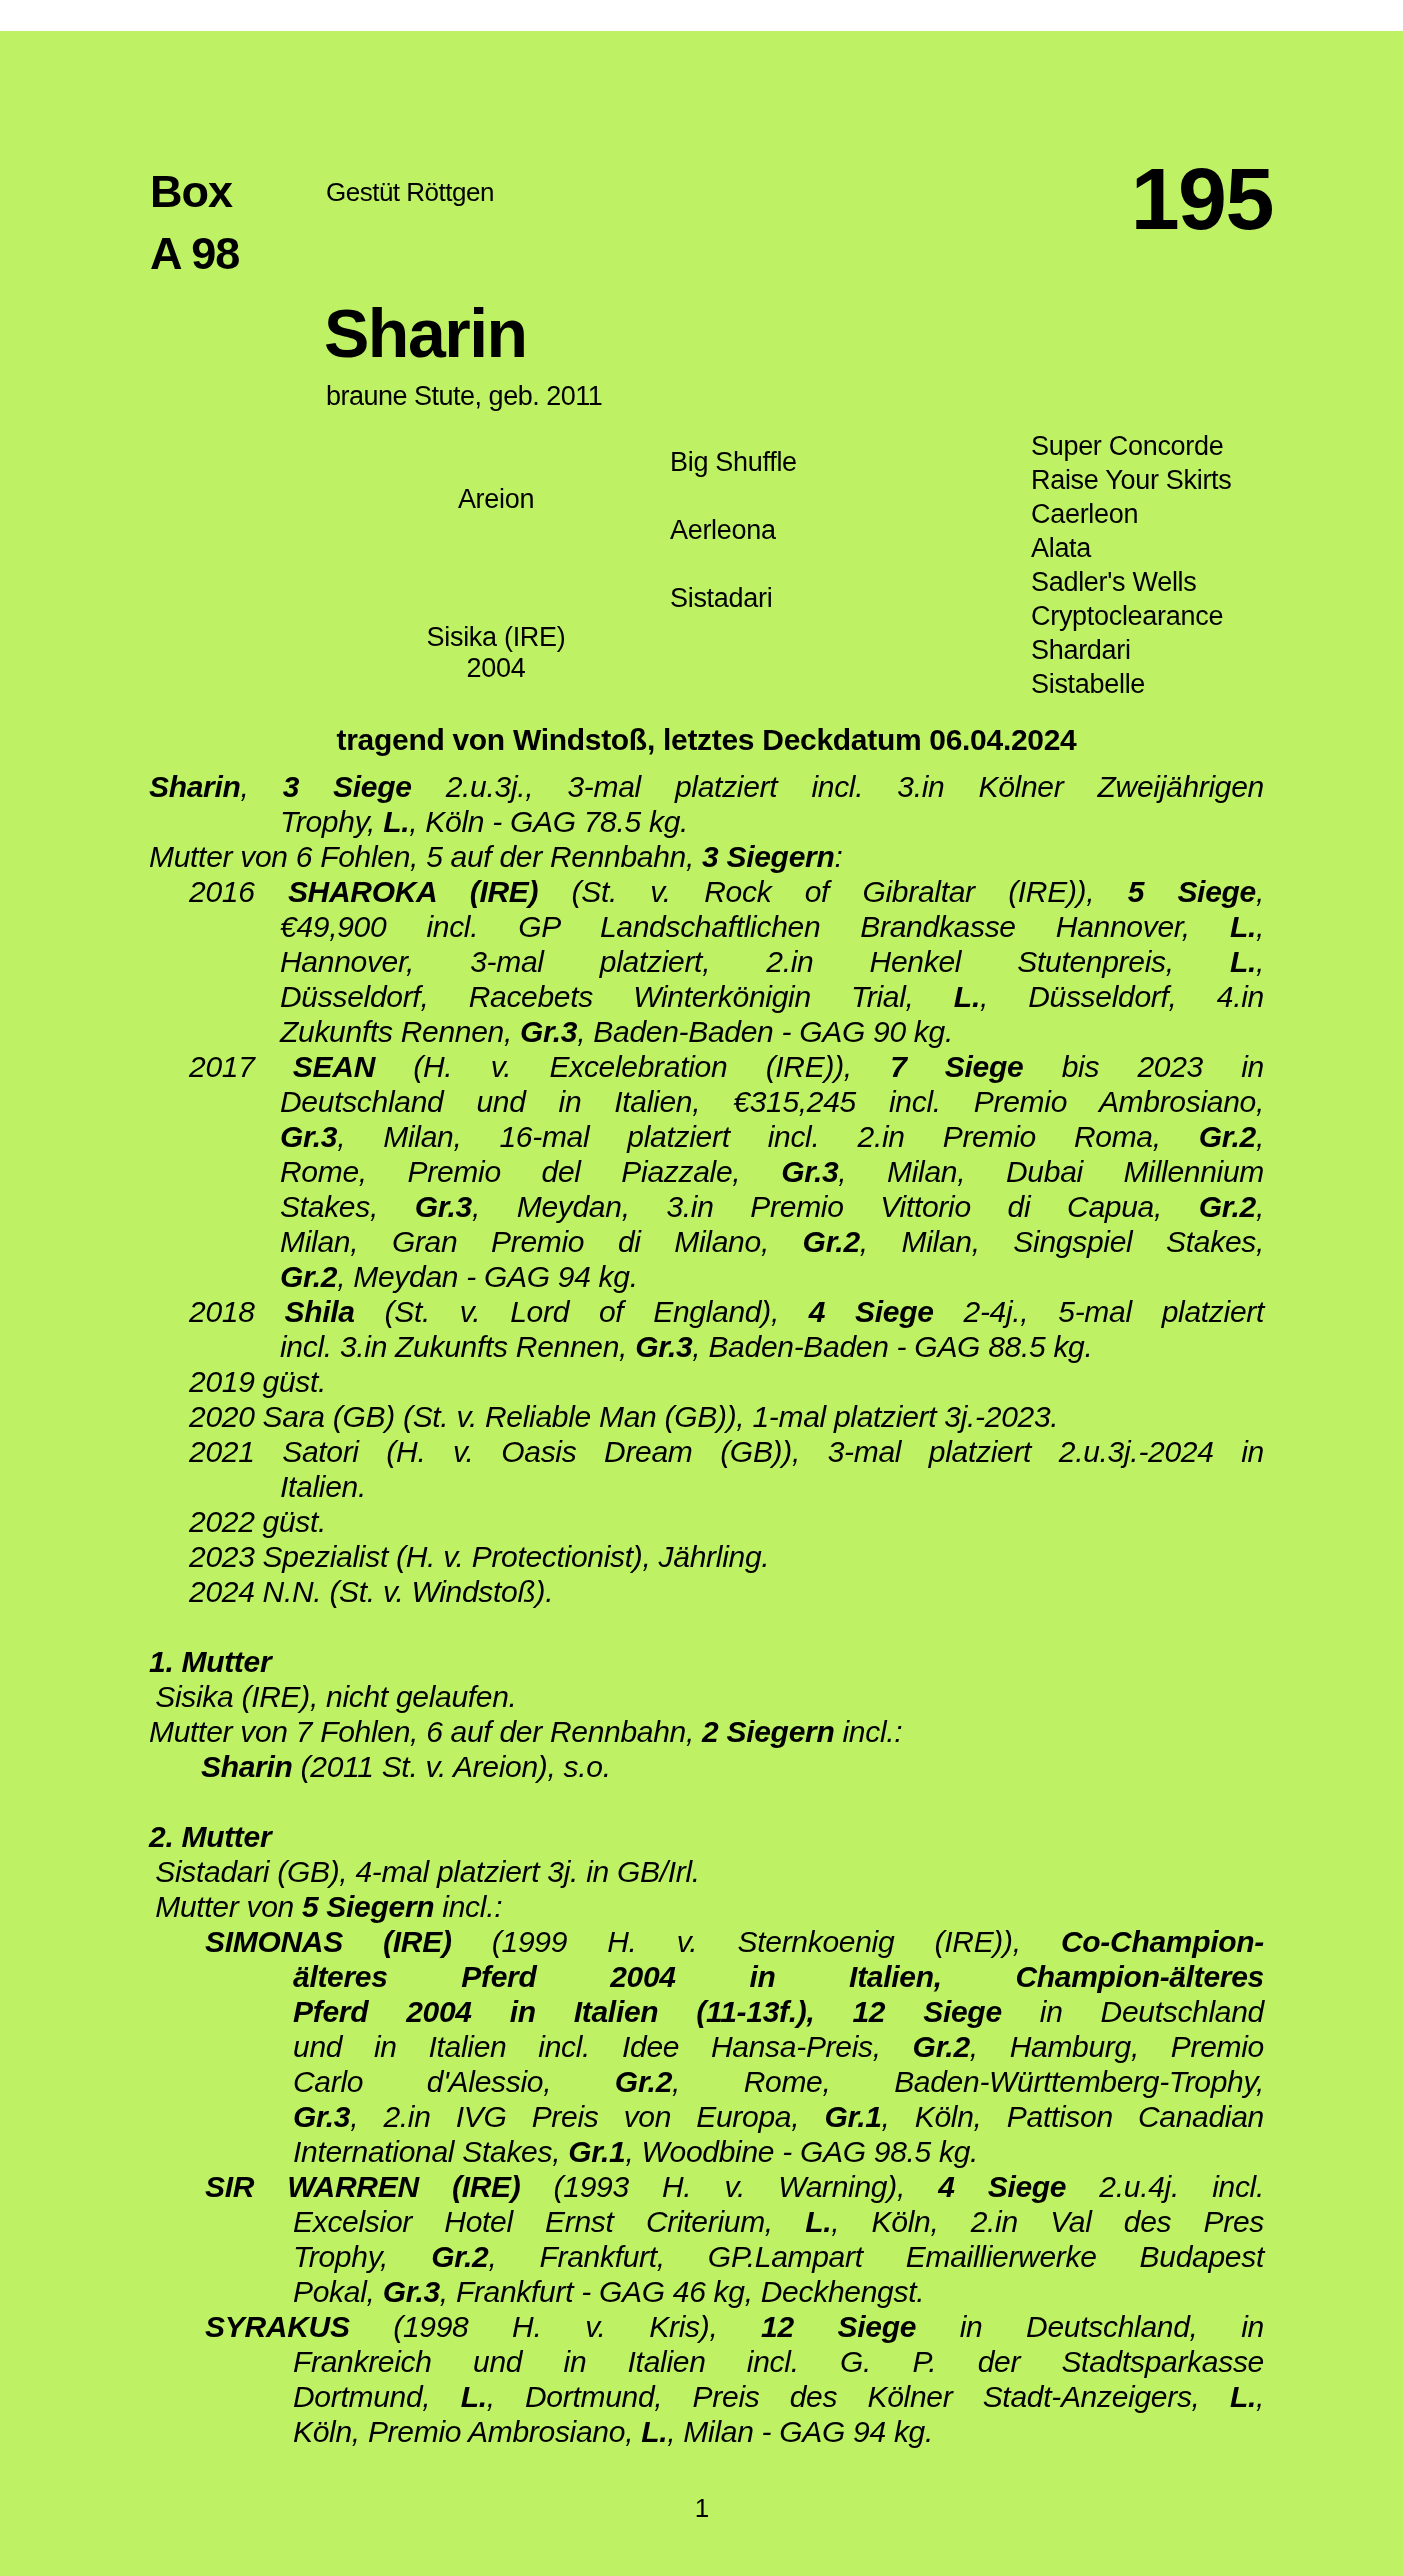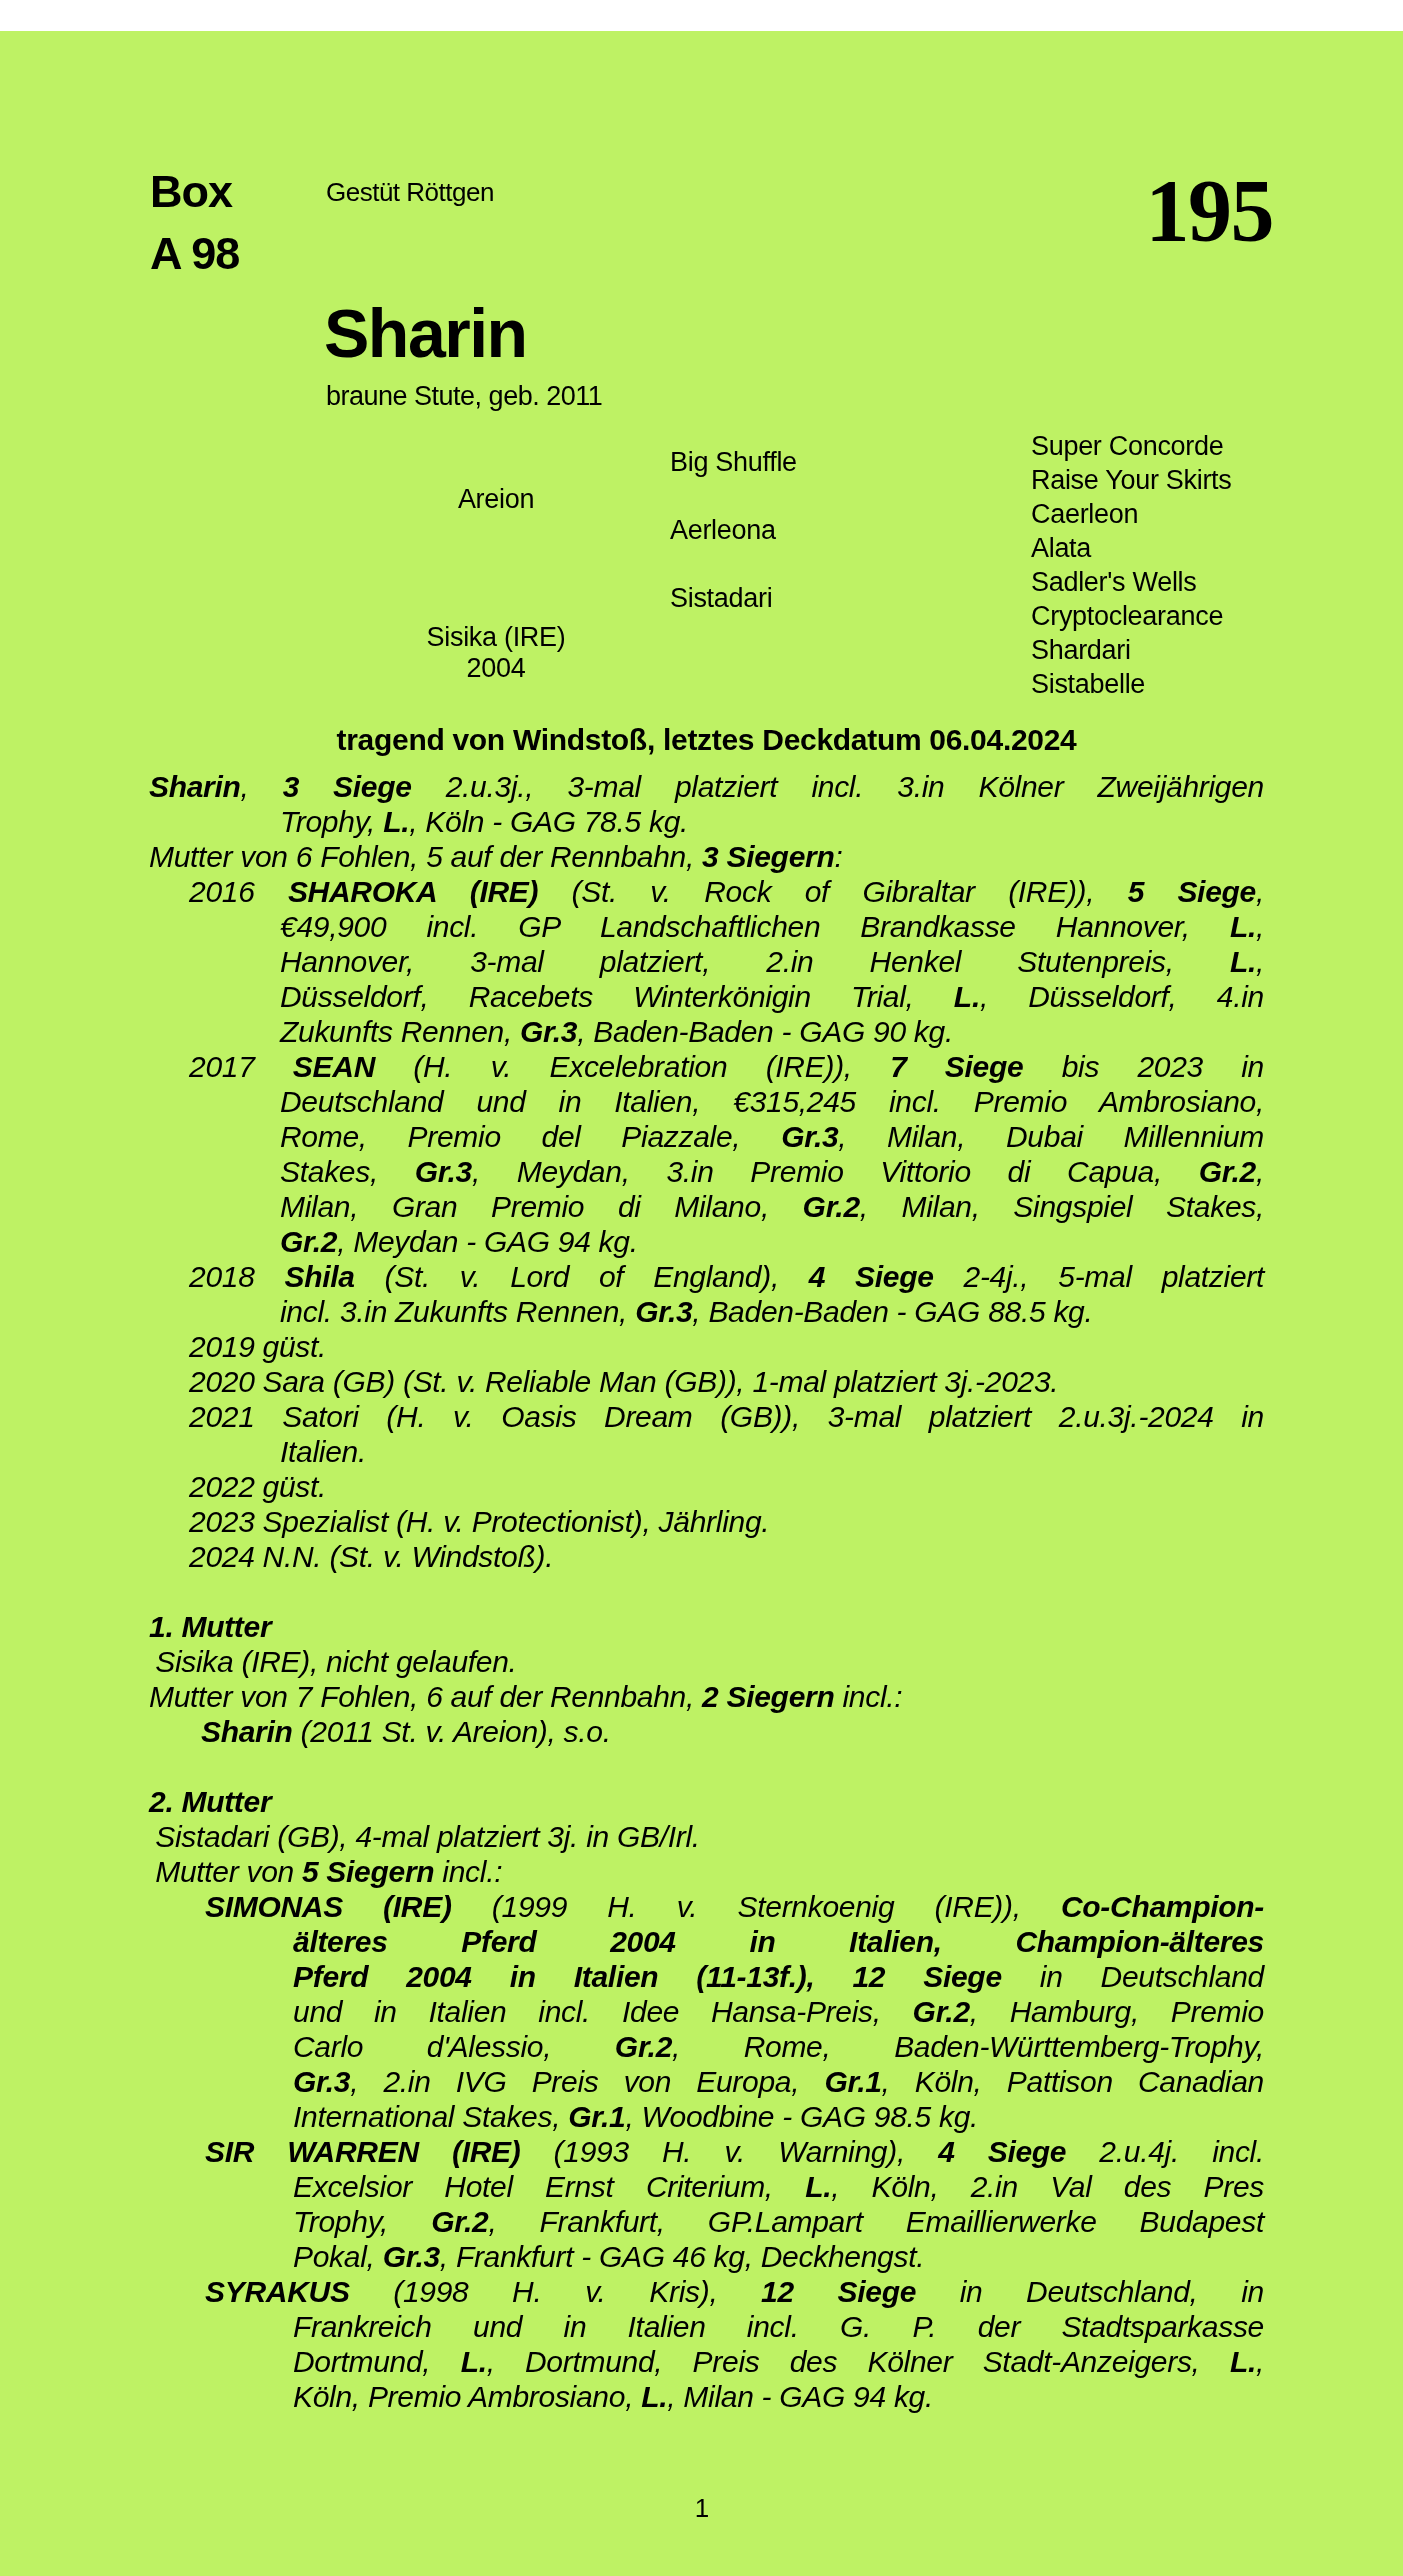--- a/index.html
+++ b/index.html
@@ -4,21 +4,21 @@
 <style>
   html,body{margin:0;padding:0;background:#ffffff;}
   .page{position:relative;width:1404px;height:2576px;background:#bef264;color:#000;
         font-family:"Liberation Sans",sans-serif;overflow:hidden;margin-top:31px;}
   .abs{position:absolute;}
 
   
   #box-label{left:150px;top:138px;font-size:45px;font-weight:bold;letter-spacing:-1px;line-height:1;}
   #box-number{left:150px;top:200px;font-size:45px;font-weight:bold;letter-spacing:-1px;line-height:1;}
   #consignor{left:326px;top:148px;font-size:26px;letter-spacing:-0.5px;line-height:1;}
-  #lot-number{right:131px;top:136px;font-size:88px;font-weight:bold;letter-spacing:-1.5px;line-height:1;font-family:Liberation Serif, serif;}
+  #lot-number{right:131px;top:124px;font-size:88px;font-weight:bold;letter-spacing:-1.5px;line-height:1;}
 
   
   #horse-name{left:324px;top:268px;font-size:68px;font-weight:bold;letter-spacing:-1.5px;line-height:1;}
   #horse-desc{left:326px;top:352px;font-size:27px;letter-spacing:-0.5px;line-height:1;}
 
   
   #pedigree{left:326px;top:398px;width:979px;height:272px;font-size:27px;letter-spacing:-0.3px;}
   .ped-col{position:absolute;top:0;}
   #ped-col1{left:0;width:340px;text-align:center;}
   #ped-col2{left:344px;width:355px;}
@@ -120,20 +120,21 @@
       <div class="line body j"><span class="seg b">Sharin</span><span class="seg">, </span><span class="seg b">3 Siege</span><span class="seg"> 2.u.3j., 3-mal platziert incl. 3.in Kölner Zweijährigen</span></div>
       <div class="line hang"><span class="seg">Trophy, </span><span class="seg b">L.</span><span class="seg">, Köln - GAG 78.5 kg.</span></div>
       <div class="line body"><span class="seg">Mutter von 6 Fohlen, 5 auf der Rennbahn, </span><span class="seg b">3 Siegern</span><span class="seg">:</span></div>
       <div class="line year j"><span class="seg">2016 </span><span class="seg b">SHAROKA (IRE)</span><span class="seg"> (St. v. Rock of Gibraltar (IRE)), </span><span class="seg b">5 Siege</span><span class="seg">,</span></div>
       <div class="line hang j"><span class="seg">€49,900 incl. GP Landschaftlichen Brandkasse Hannover, </span><span class="seg b">L.</span><span class="seg">,</span></div>
       <div class="line hang j"><span class="seg">Hannover, 3-mal platziert, 2.in Henkel Stutenpreis, </span><span class="seg b">L.</span><span class="seg">,</span></div>
       <div class="line hang j"><span class="seg">Düsseldorf, Racebets Winterkönigin Trial, </span><span class="seg b">L.</span><span class="seg">, Düsseldorf, 4.in</span></div>
       <div class="line hang"><span class="seg">Zukunfts Rennen, </span><span class="seg b">Gr.3</span><span class="seg">, Baden-Baden - GAG 90 kg.</span></div>
       <div class="line year j"><span class="seg">2017 </span><span class="seg b">SEAN</span><span class="seg"> (H. v. Excelebration (IRE)), </span><span class="seg b">7 Siege</span><span class="seg"> bis 2023 in</span></div>
       <div class="line hang j"><span class="seg">Deutschland und in Italien, €315,245 incl. Premio Ambrosiano,</span></div>
+      <div class="line hang j"><span class="seg b">Gr.3</span><span class="seg">, Milan, 16-mal platziert incl. 2.in Premio Roma, </span><span class="seg b">Gr.2</span><span class="seg">,</span></div>
       <div class="line hang j"><span class="seg">Rome, Premio del Piazzale, </span><span class="seg b">Gr.3</span><span class="seg">, Milan, Dubai Millennium</span></div>
       <div class="line hang j"><span class="seg">Stakes, </span><span class="seg b">Gr.3</span><span class="seg">, Meydan, 3.in Premio Vittorio di Capua, </span><span class="seg b">Gr.2</span><span class="seg">,</span></div>
       <div class="line hang j"><span class="seg">Milan, Gran Premio di Milano, </span><span class="seg b">Gr.2</span><span class="seg">, Milan, Singspiel Stakes,</span></div>
       <div class="line hang"><span class="seg b">Gr.2</span><span class="seg">, Meydan - GAG 94 kg.</span></div>
       <div class="line year j"><span class="seg">2018 </span><span class="seg b">Shila</span><span class="seg"> (St. v. Lord of England), </span><span class="seg b">4 Siege</span><span class="seg"> 2-4j., 5-mal platziert</span></div>
       <div class="line hang"><span class="seg">incl. 3.in Zukunfts Rennen, </span><span class="seg b">Gr.3</span><span class="seg">, Baden-Baden - GAG 88.5 kg.</span></div>
       <div class="line year"><span class="seg">2019 güst.</span></div>
       <div class="line year"><span class="seg">2020 Sara (GB) (St. v. Reliable Man (GB)), 1-mal platziert 3j.-2023.</span></div>
       <div class="line year j"><span class="seg">2021 Satori (H. v. Oasis Dream (GB)), 3-mal platziert 2.u.3j.-2024 in</span></div>
       <div class="line hang"><span class="seg">Italien.</span></div>

